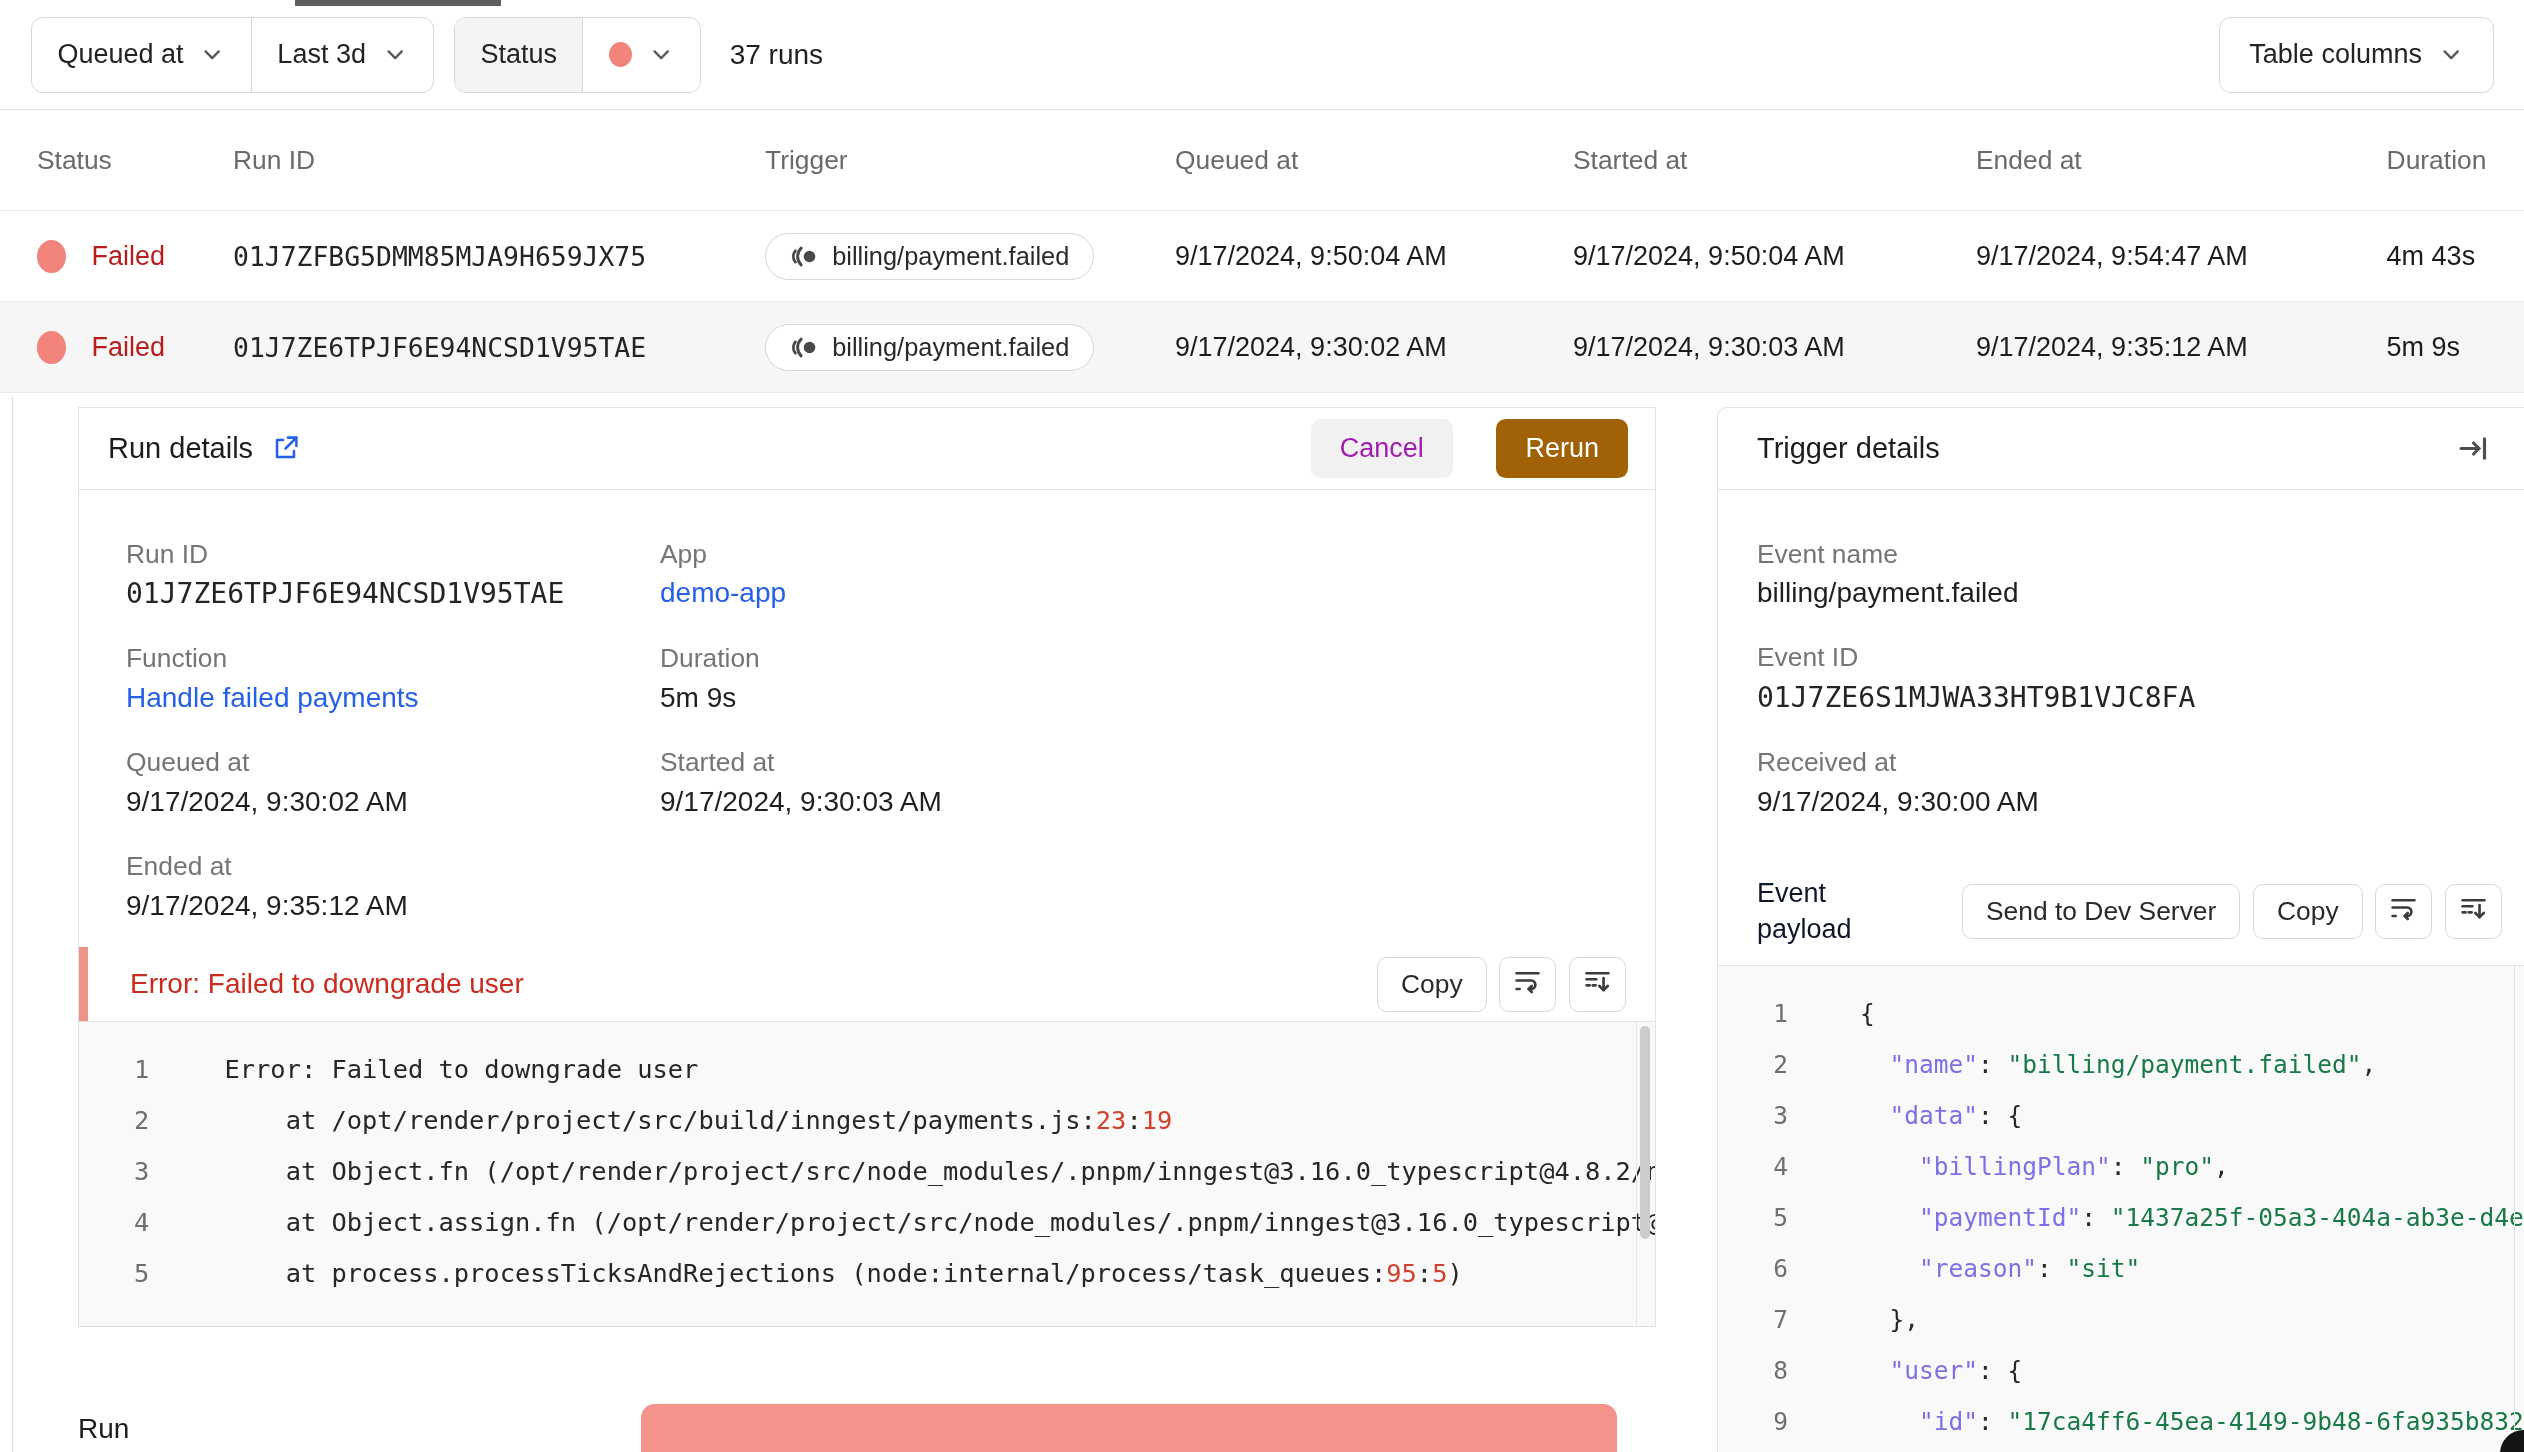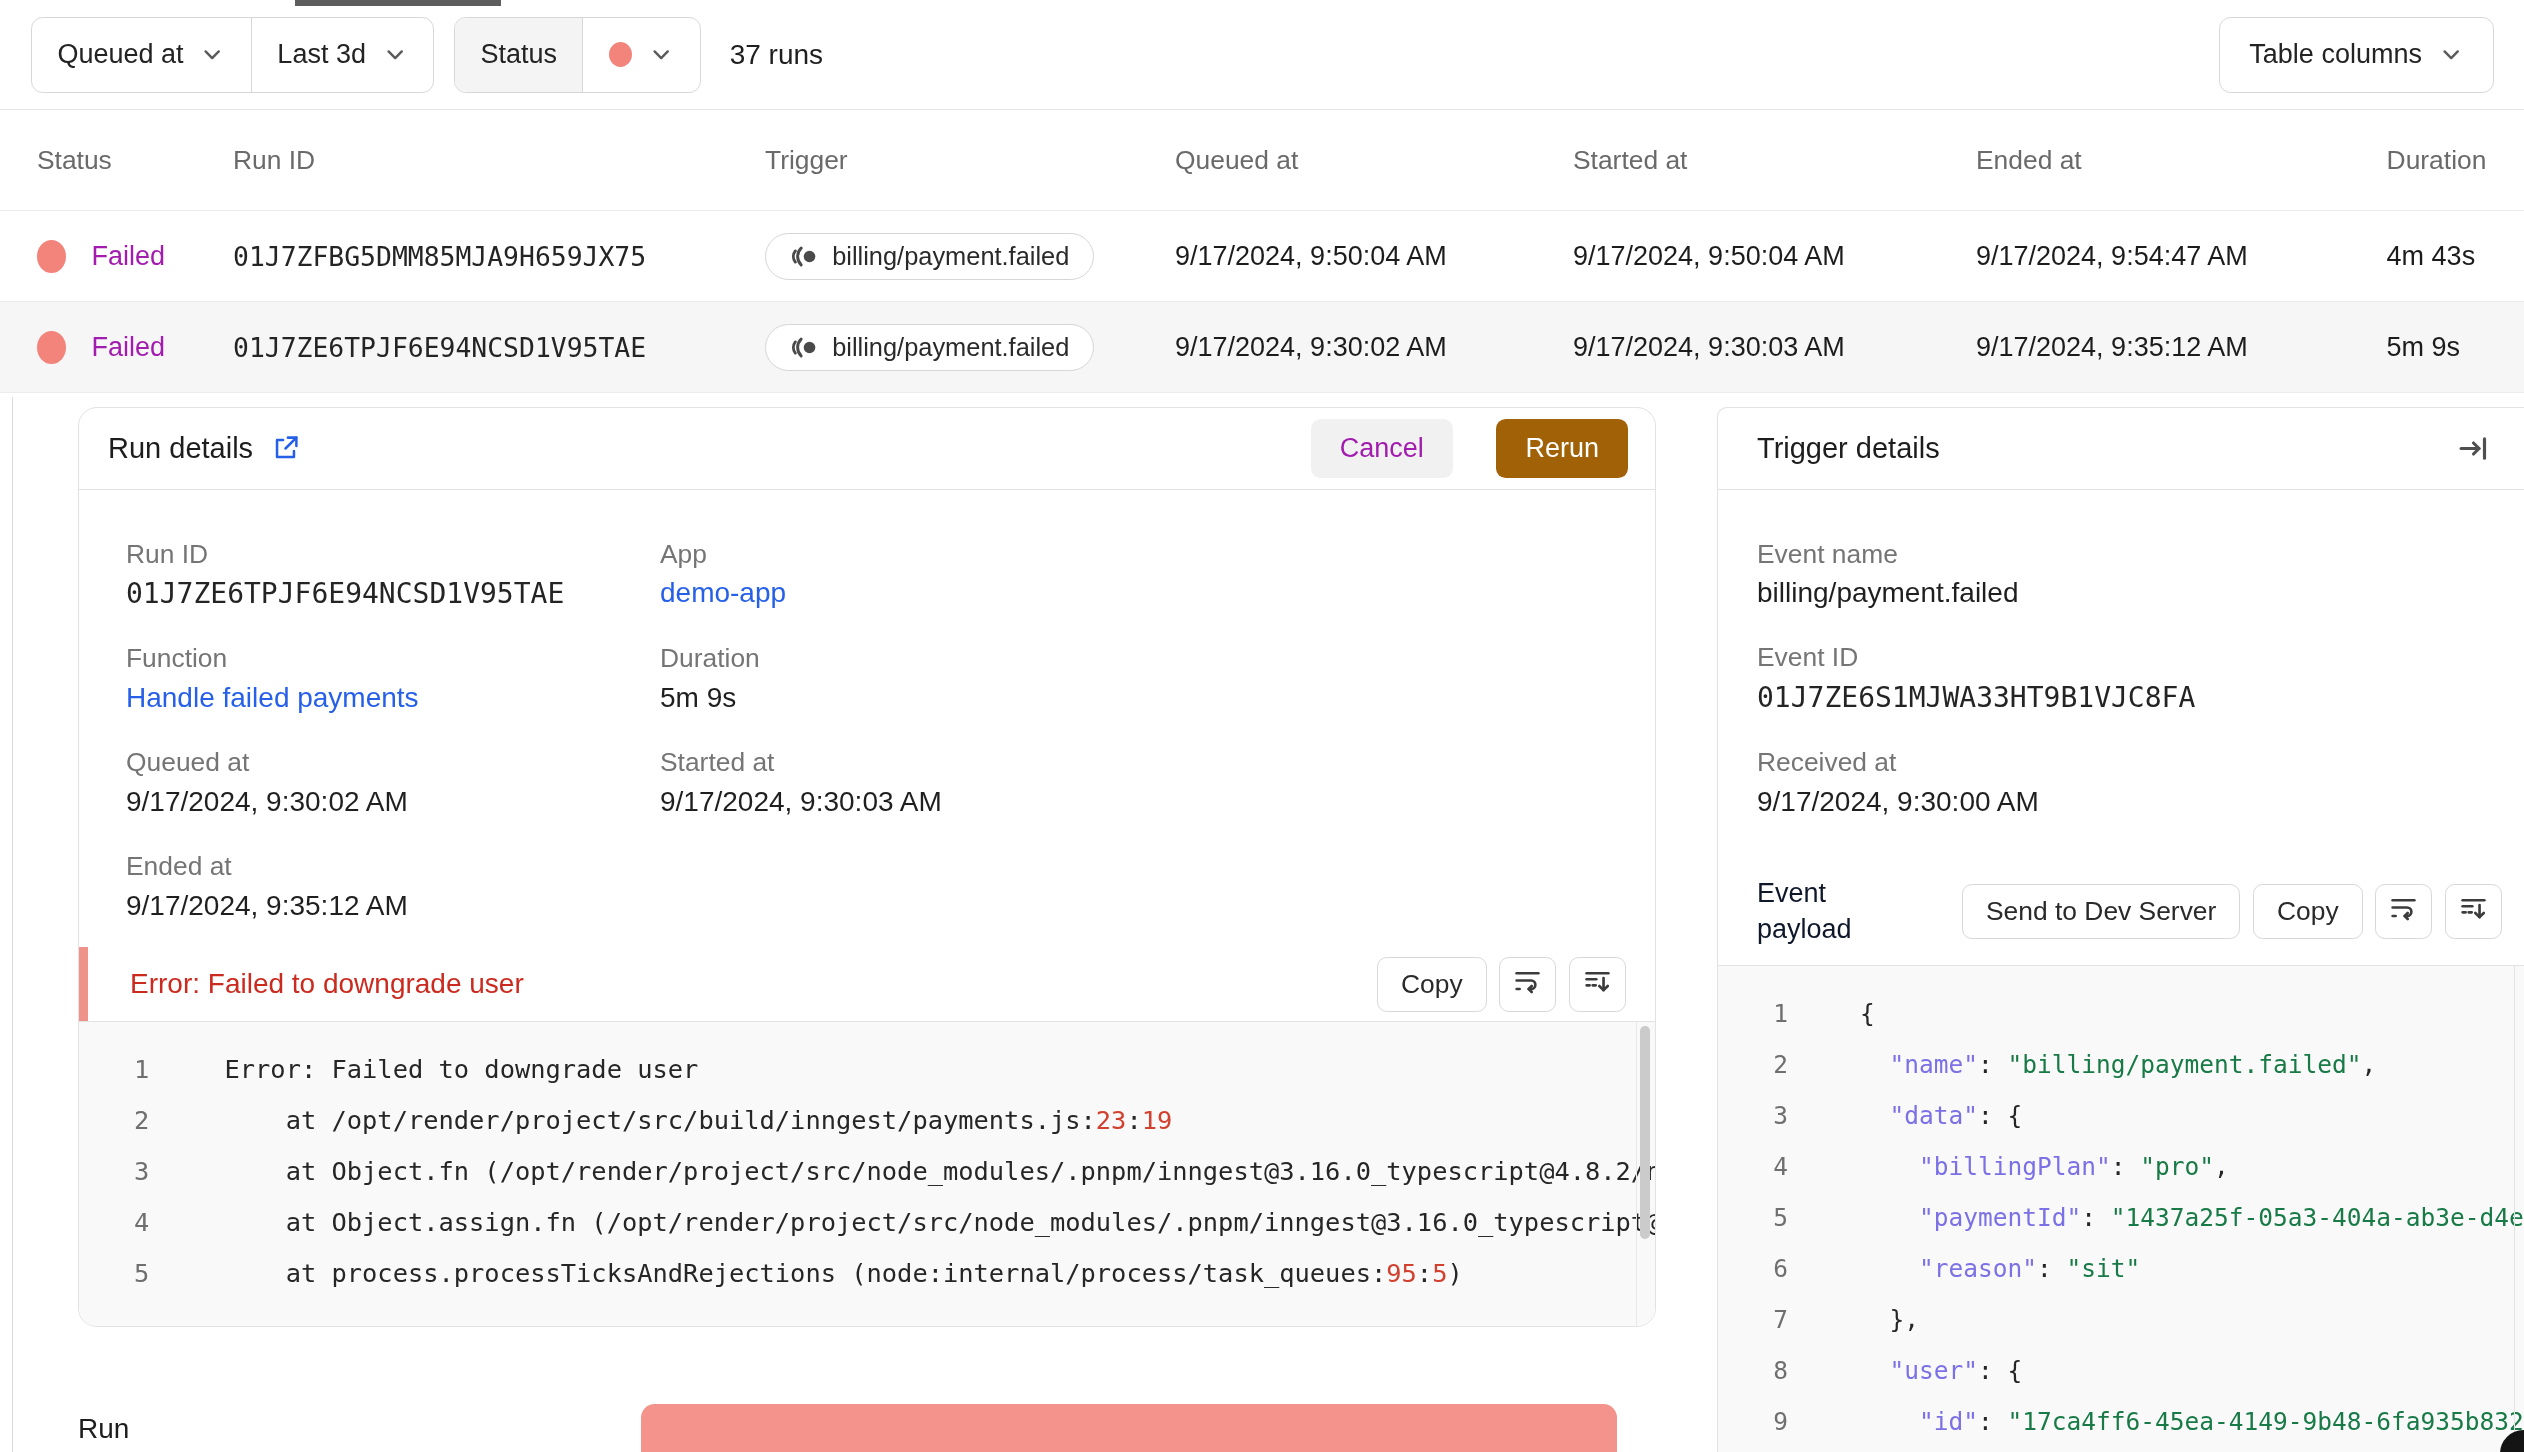--- a/index.html
+++ b/index.html
@@ -23,31 +23,31 @@
   .btn-outline { display:flex; align-items:center; gap:15.7px; height:76px; padding:0 29px; border:1px solid #d7d7d7; border-radius:11.7px; background:#fff; font-size:27px; color:#232323; cursor:pointer; }
   .chev svg { display:block; }
 
   
   .thead, .trow { display:grid; grid-template-columns:196px 532px 410px 398px 403px 393px 1fr; padding-left:37px; align-items:center; }
   .thead { height:101px; border-bottom:1px solid #e9e9e9; color:#6a6a6a; font-size:26.4px; font-weight:500; }
   .trow { height:91px; border-bottom:1px solid #ececec; font-size:27px; cursor:pointer; }
   .trow.selected { background:#f6f6f6; }
   .cell-status { display:flex; align-items:center; gap:25.4px; }
   .dot { width:29px; height:33px; border-radius:50%; background:#f2847c; flex:none; }
-  .failed { color:#a21caf; font-weight:500; }
+  .failed { color:#b91c1c; font-weight:500; }
   .runid { font-size:26.4px; color:#242424; }
   .pill { display:inline-flex; align-items:center; gap:13.7px; height:47px; padding:0 23.5px; border:1.5px solid #d6d6d6; border-radius:978px; background:#fff; font-size:25.4px; color:#2a2a2a; }
   .pill .picon svg { display:block; }
   .cell-dur { padding-left:17.6px; }
 
   
   .main { position:relative; height:1061px; }
   .left-scroll-line { position:absolute; left:11.7px; top:3.9px; bottom:0; width:1px; background:#dcdcdc; }
 
-  .card { position:absolute; background:#fff; border:1px solid #e2e2e2; border-radius:19px; }
+  .card { position:absolute; background:#fff; border:1px solid #e2e2e2; border-radius:0; }
   .card-header { height:82px; display:flex; align-items:center; padding:0 27px 0 29px; border-bottom:1px solid #e2e2e2; }
   .card-title { font-size:29px; font-weight:500; color:#1d1d1d; display:flex; align-items:center; gap:17.6px; }
 
   .run-card { left:78px; top:13.7px; width:1578px; height:920px; overflow:hidden; }
   .btn { height:59px; border-radius:9.8px; font-size:27px; display:inline-flex; align-items:center; justify-content:center; padding:0 29px; cursor:pointer; border:none; font-family:inherit; }
   .btn-cancel { background:#f1f1f1; color:#a21caf; }
   .btn-rerun { background:#a16207; color:#ffffff; margin-left:31px; }
 
   .fields { display:grid; grid-template-columns:534px 1fr; row-gap:33px; padding:49px 39px 25.4px 47px; }
   .field .flabel { font-size:26.4px; color:#757575; margin-bottom:7.8px; }

